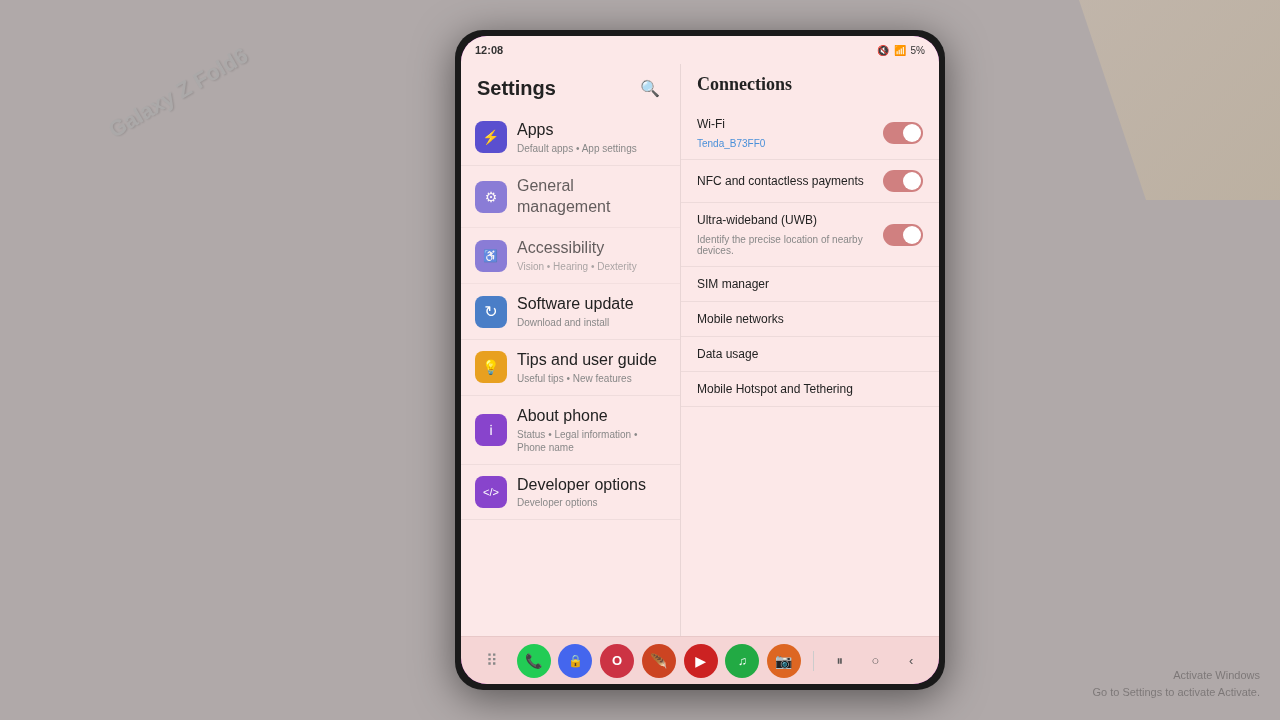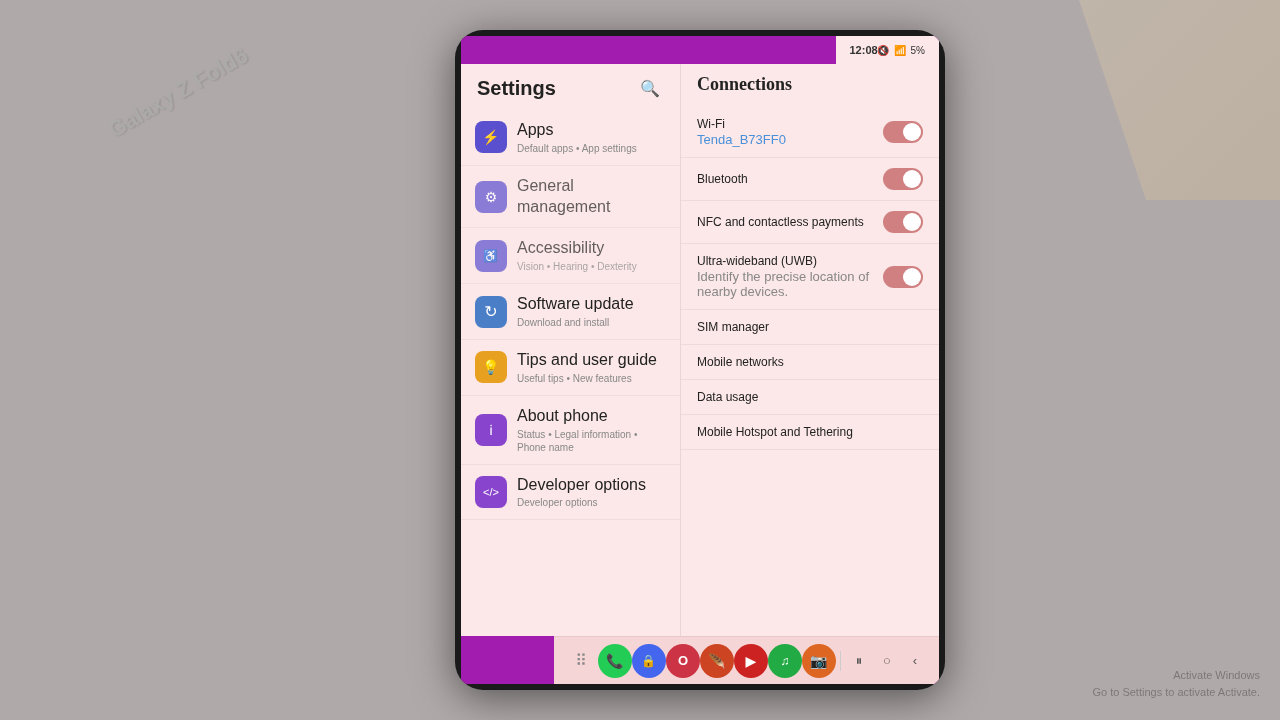--- a/index.html
+++ b/index.html
@@ -22,25 +22,24 @@
       background: #1a1a1a;
       border-radius: 28px;
       overflow: hidden;
       box-shadow: 0 8px 40px rgba(0,0,0,0.5);
     }
 
     .device-screen {
       position: absolute;
       inset: 6px;
       background: #a21caf;
-      border-radius: 4px;
+      border-radius: 26px;
       overflow: hidden;
       display: flex;
       flex-direction: column;
-      align-items: flex-end;
     }
 
     
     .status-bar {
       height: 28px;
       background: #fce8e8;
       display: flex;
       align-items: center;
       justify-content: space-between;
       padding: 0 14px;
@@ -171,23 +170,23 @@
       flex: 1;
     }
 
     .connection-title {
       font-size: 12px;
       font-weight: 500;
       color: #222;
     }
 
     .connection-subtitle {
-      font-size: 13px;
+      font-size: 10px;
       color: #4a90d9;
-      margin-top: 1px;
+      margin-top: 7px;
     }
 
     .connection-subtitle.desc {
       color: #888;
     }
 
     
     .toggle {
       width: 40px;
       height: 22px;
@@ -399,26 +398,20 @@
         <div class="connections-title">Connections</div>
 
         <div class="connection-item">
           <div class="connection-text">
             <div class="connection-title">Wi-Fi</div>
             <div class="connection-subtitle">Tenda_B73FF0</div>
           </div>
           <div class="toggle on"></div>
         </div>
 
-        <div class="connection-item">
-          <div class="connection-text">
-            <div class="connection-title">Bluetooth</div>
-          </div>
-          <div class="toggle on"></div>
-        </div>
 
         <div class="connection-item">
           <div class="connection-text">
             <div class="connection-title">NFC and contactless payments</div>
           </div>
           <div class="toggle on"></div>
         </div>
 
         <div class="connection-item">
           <div class="connection-text">

